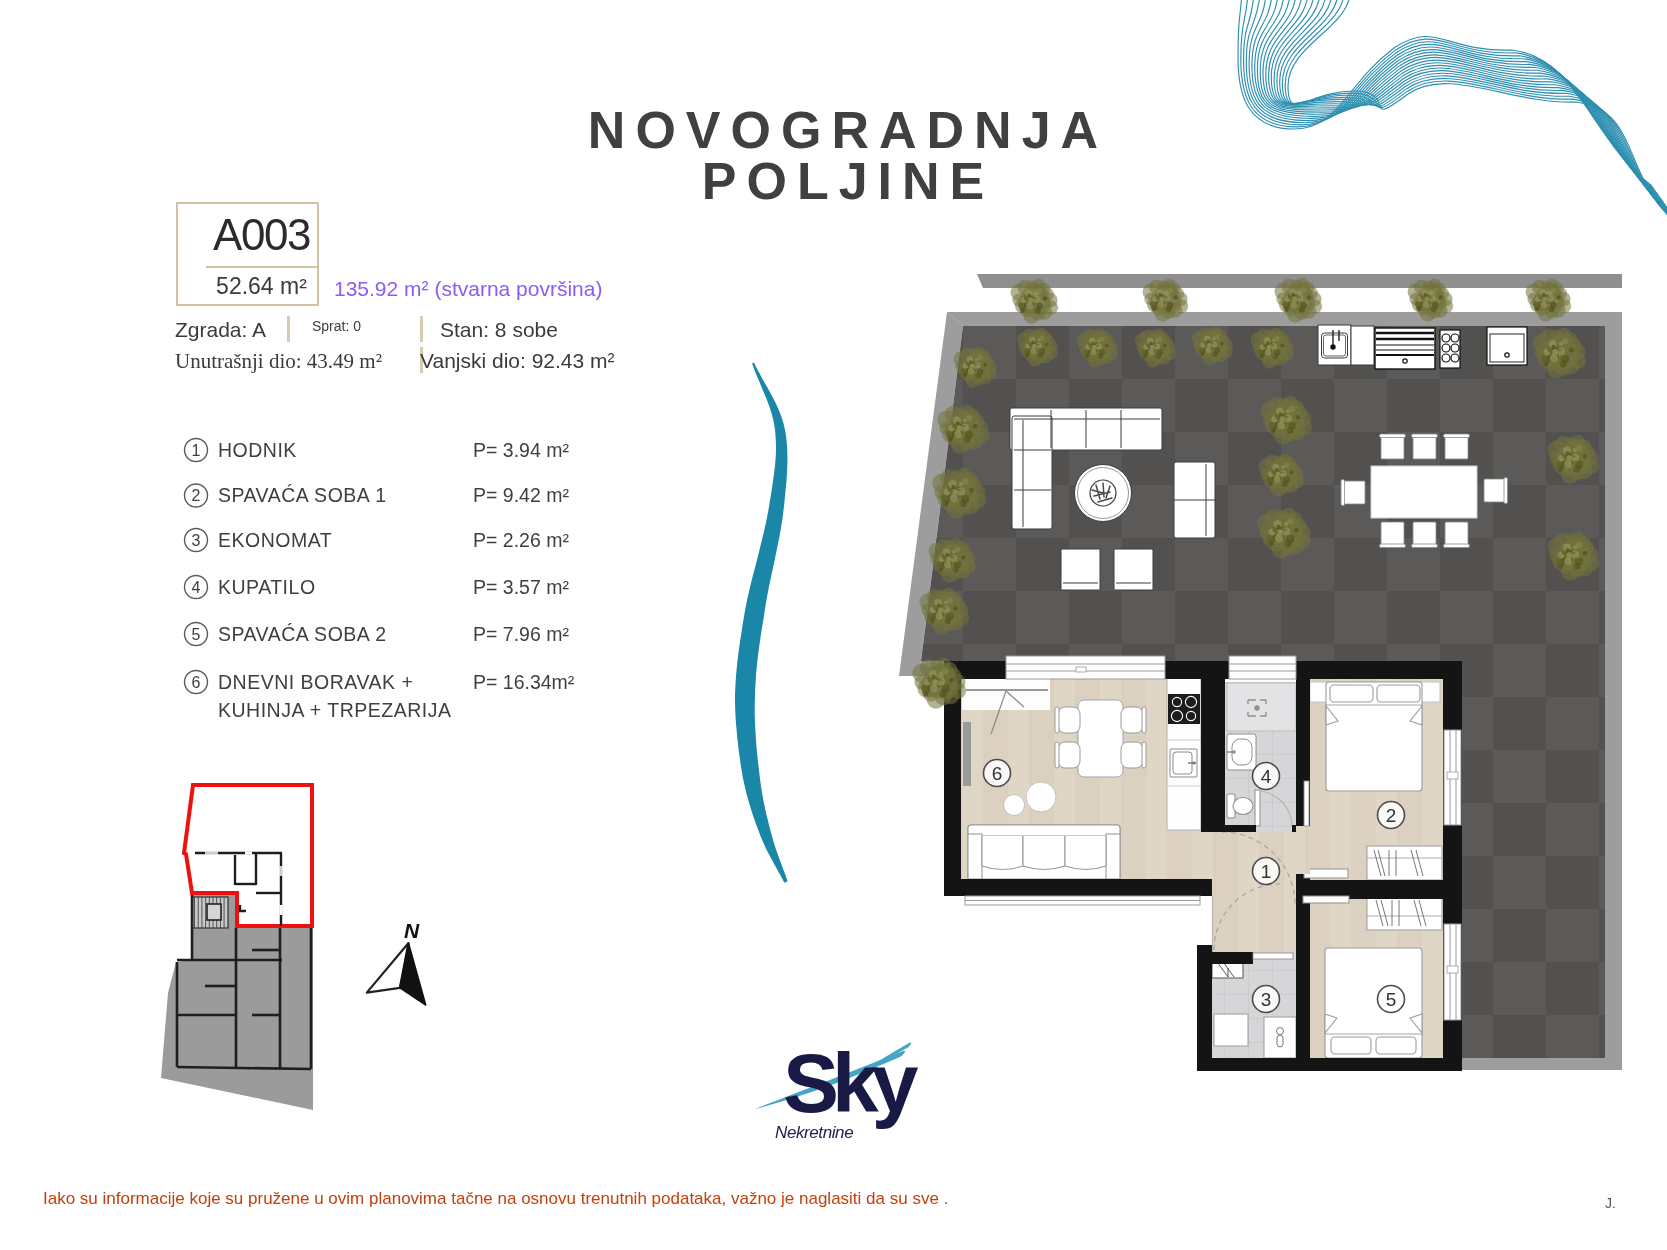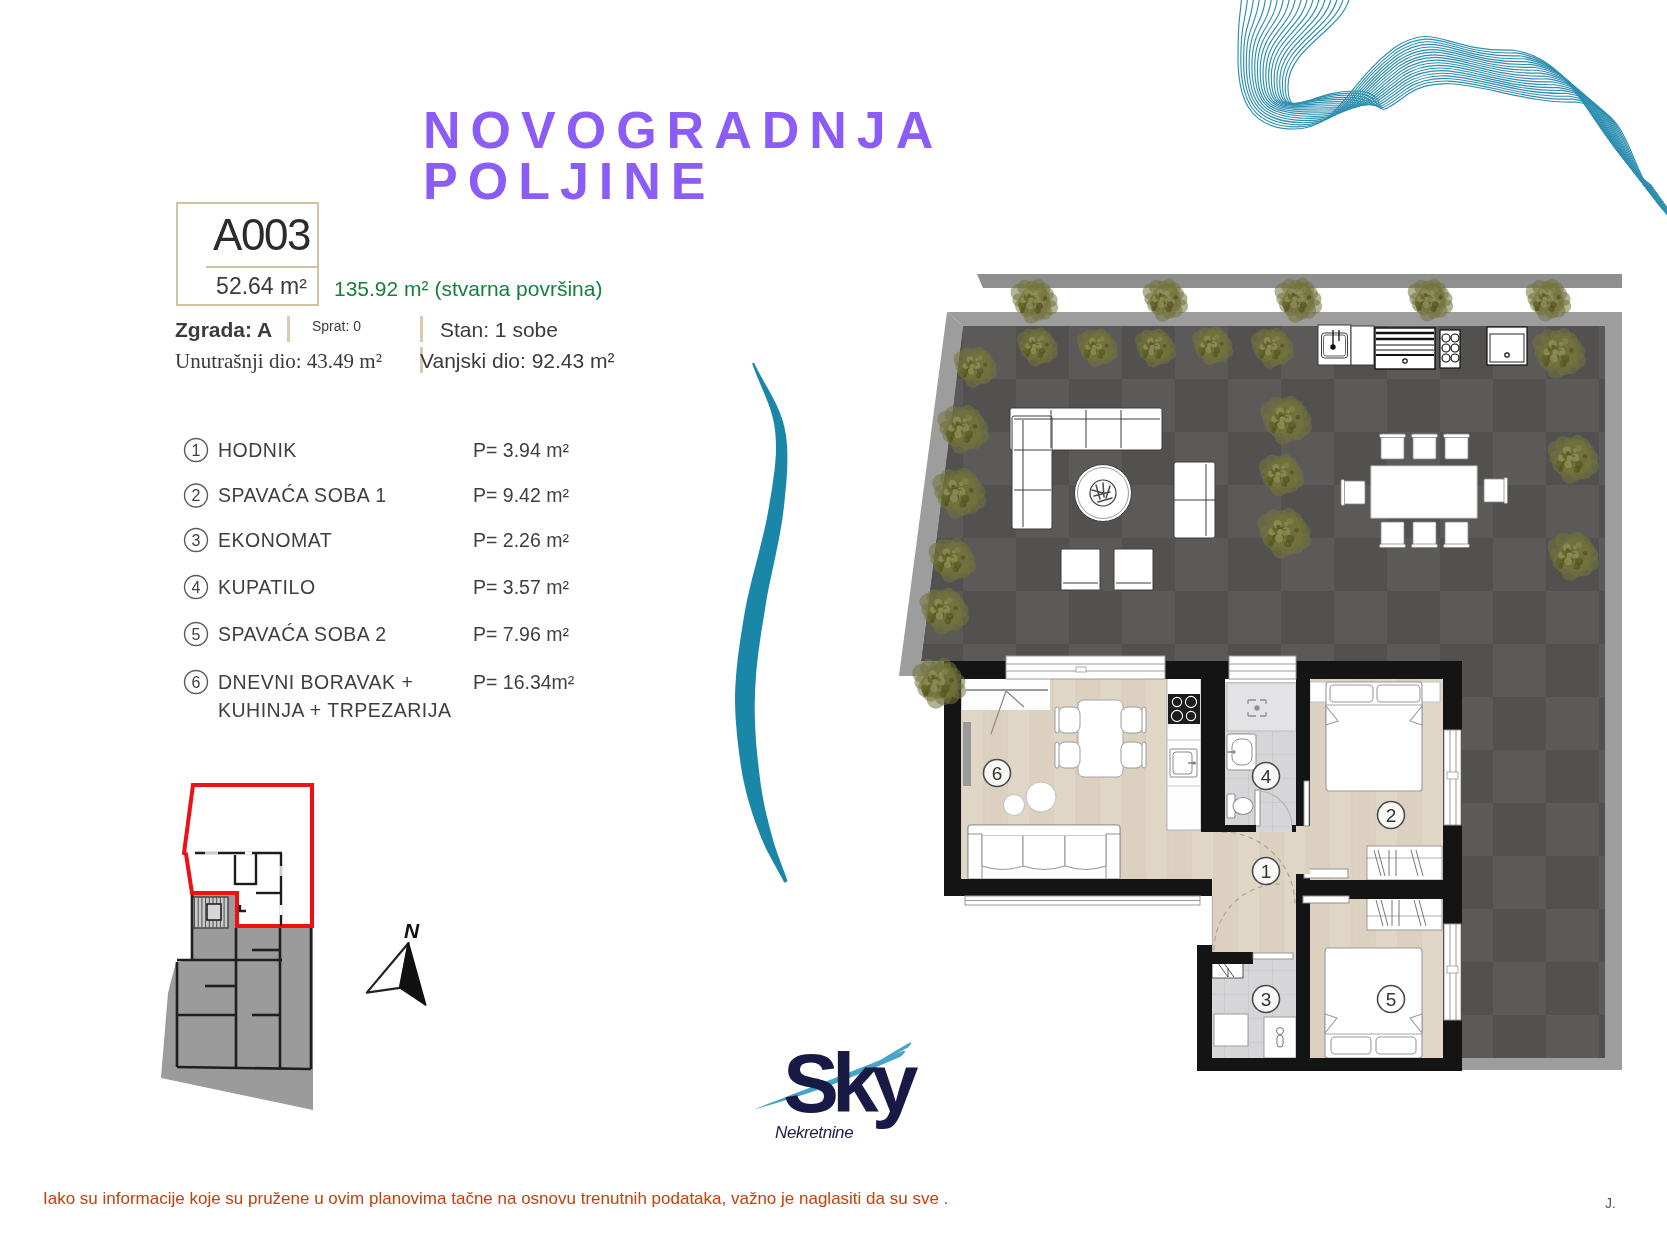--- a/index.html
+++ b/index.html
@@ -25,34 +25,34 @@
 <path d="M1308.0,-6 C1305.0,28 1268.6,35.1 1268.6,75.1 C1268.6,113.1 1284.7,105.8 1330.7,105.8 C1375.7,105.8 1354.6,112.1 1402.6,76.1 C1444.6,48.1 1483.1,83.8 1551.1,81.8 C1617.1,89.8 1608.3,163.7 1670.3,211.7" fill="none" stroke="#2e8fb0" stroke-width="1.15"></path>
 <path d="M1314.0,-6 C1311.0,28 1271.3,36.7 1271.3,76.7 C1271.3,114.7 1288.0,103.7 1334.0,103.7 C1379.0,103.7 1355.3,114.7 1403.3,78.7 C1445.3,50.7 1486.7,86.7 1554.7,84.7 C1620.7,92.7 1610.0,166.0 1672.0,214.0" fill="none" stroke="#2e8fb0" stroke-width="1.15"></path>
 <path d="M1320.0,-6 C1317.0,28 1274.1,38.2 1274.1,78.2 C1274.1,116.2 1291.3,101.6 1337.3,101.6 C1382.3,101.6 1356.1,117.2 1404.1,81.2 C1446.1,53.2 1490.2,89.6 1558.2,87.6 C1624.2,95.6 1611.7,168.3 1673.7,216.3" fill="none" stroke="#2e8fb0" stroke-width="1.15"></path>
 <path d="M1326.0,-6 C1323.0,28 1276.9,39.8 1276.9,79.8 C1276.9,117.8 1294.7,99.4 1340.7,99.4 C1385.7,99.4 1356.9,119.8 1404.9,83.8 C1446.9,55.8 1493.8,92.4 1561.8,90.4 C1627.8,98.4 1613.3,170.7 1675.3,218.7" fill="none" stroke="#2e8fb0" stroke-width="1.15"></path>
 <path d="M1332.0,-6 C1329.0,28 1279.7,41.3 1279.7,81.3 C1279.7,119.3 1298.0,97.3 1344.0,97.3 C1389.0,97.3 1357.7,122.3 1405.7,86.3 C1447.7,58.3 1497.3,95.3 1565.3,93.3 C1631.3,101.3 1615.0,173.0 1677.0,221.0" fill="none" stroke="#2e8fb0" stroke-width="1.15"></path>
 <path d="M1338.0,-6 C1335.0,28 1282.4,42.9 1282.4,82.9 C1282.4,120.9 1301.3,95.2 1347.3,95.2 C1392.3,95.2 1358.4,124.9 1406.4,88.9 C1448.4,60.9 1500.9,98.2 1568.9,96.2 C1634.9,104.2 1616.7,175.3 1678.7,223.3" fill="none" stroke="#2e8fb0" stroke-width="1.15"></path>
 <path d="M1344.0,-6 C1341.0,28 1285.2,44.4 1285.2,84.4 C1285.2,122.4 1304.7,93.1 1350.7,93.1 C1395.7,93.1 1359.2,127.4 1407.2,91.4 C1449.2,63.4 1504.4,101.1 1572.4,99.1 C1638.4,107.1 1618.3,177.7 1680.3,225.7" fill="none" stroke="#2e8fb0" stroke-width="1.15"></path>
 <path d="M1350.0,-6 C1347.0,28 1288.0,46.0 1288.0,86.0 C1288.0,124.0 1308.0,91.0 1354.0,91.0 C1399.0,91.0 1360.0,130.0 1408.0,94.0 C1450.0,66.0 1508.0,104.0 1576.0,102.0 C1642.0,110.0 1620.0,180.0 1682.0,228.0" fill="none" stroke="#2e8fb0" stroke-width="1.15"></path>
 </svg>
 
-<div class="abs" style="left:423px;top:105px;width:850px;text-align:left;color:#8b5cf6;font-weight:bold;font-size:52px;letter-spacing:10px;line-height:51px;">NOVOGRADNJA<br>POLJINE</div>
+<div class="abs" style="left:423px;top:105px;width:850px;text-align:center;color:#404040;font-weight:bold;font-size:52px;letter-spacing:10px;line-height:51px;">NOVOGRADNJA<br>POLJINE</div>
 
 <div class="abs" style="left:176px;top:202px;width:143px;height:104px;border:2.5px solid #cfc3a2;padding-left:28px;">
   <div style="height:64px;border-bottom:2px solid #cfc3a2;text-align:center;font-size:44px;color:#2b2b2b;line-height:62px;letter-spacing:-1.5px;">A003</div>
   <div style="height:38px;text-align:center;font-size:23px;color:#3b3b3b;line-height:36px;">52.64 m²</div>
 </div>
 
-<div class="abs" style="left:334px;top:277px;font-size:21px;color:#15803d;">135.92 m² (stvarna površina)</div>
-
-<div class="abs" style="left:175px;top:318px;font-size:21px;color:#3b3b3b;font-weight:bold;">Zgrada: A</div>
+<div class="abs" style="left:334px;top:277px;font-size:21px;color:#8b5cf6;">135.92 m² (stvarna površina)</div>
+
+<div class="abs" style="left:175px;top:318px;font-size:21px;color:#3b3b3b;">Zgrada: A</div>
 <div class="abs" style="left:287px;top:316px;width:2.5px;height:26px;background:#d6cbb0;"></div>
 <div class="abs" style="left:312px;top:318px;font-size:14px;color:#3b3b3b;">Sprat: 0</div>
 <div class="abs" style="left:420px;top:316px;width:2.5px;height:26px;background:#d6cbb0;"></div>
-<div class="abs" style="left:440px;top:318px;font-size:21px;color:#3b3b3b;">Stan: 1 sobe</div>
+<div class="abs" style="left:440px;top:318px;font-size:21px;color:#3b3b3b;">Stan: 8 sobe</div>
 
 <div class="abs" style="left:175px;top:349px;font-size:21px;color:#3b3b3b;font-family:Liberation Serif, serif;">Unutrašnji dio: 43.49 m²</div>
 <div class="abs" style="left:420px;top:347px;width:2.5px;height:26px;background:#d6cbb0;"></div>
 <div class="abs" style="left:420px;top:349px;font-size:21px;color:#3b3b3b;">Vanjski dio: 92.43 m²</div>
 
 <svg class="abs" style="left:150px;top:400px" width="550" height="340" viewBox="150 400 550 340">
 
 <g font-family="Liberation Sans, sans-serif">
       <circle cx="196" cy="450" r="11.5" fill="none" stroke="#5a5a5a" stroke-width="1.4"></circle>
       <text x="196" y="455.5" text-anchor="middle" font-size="16" fill="#3f3f3f">1</text>

